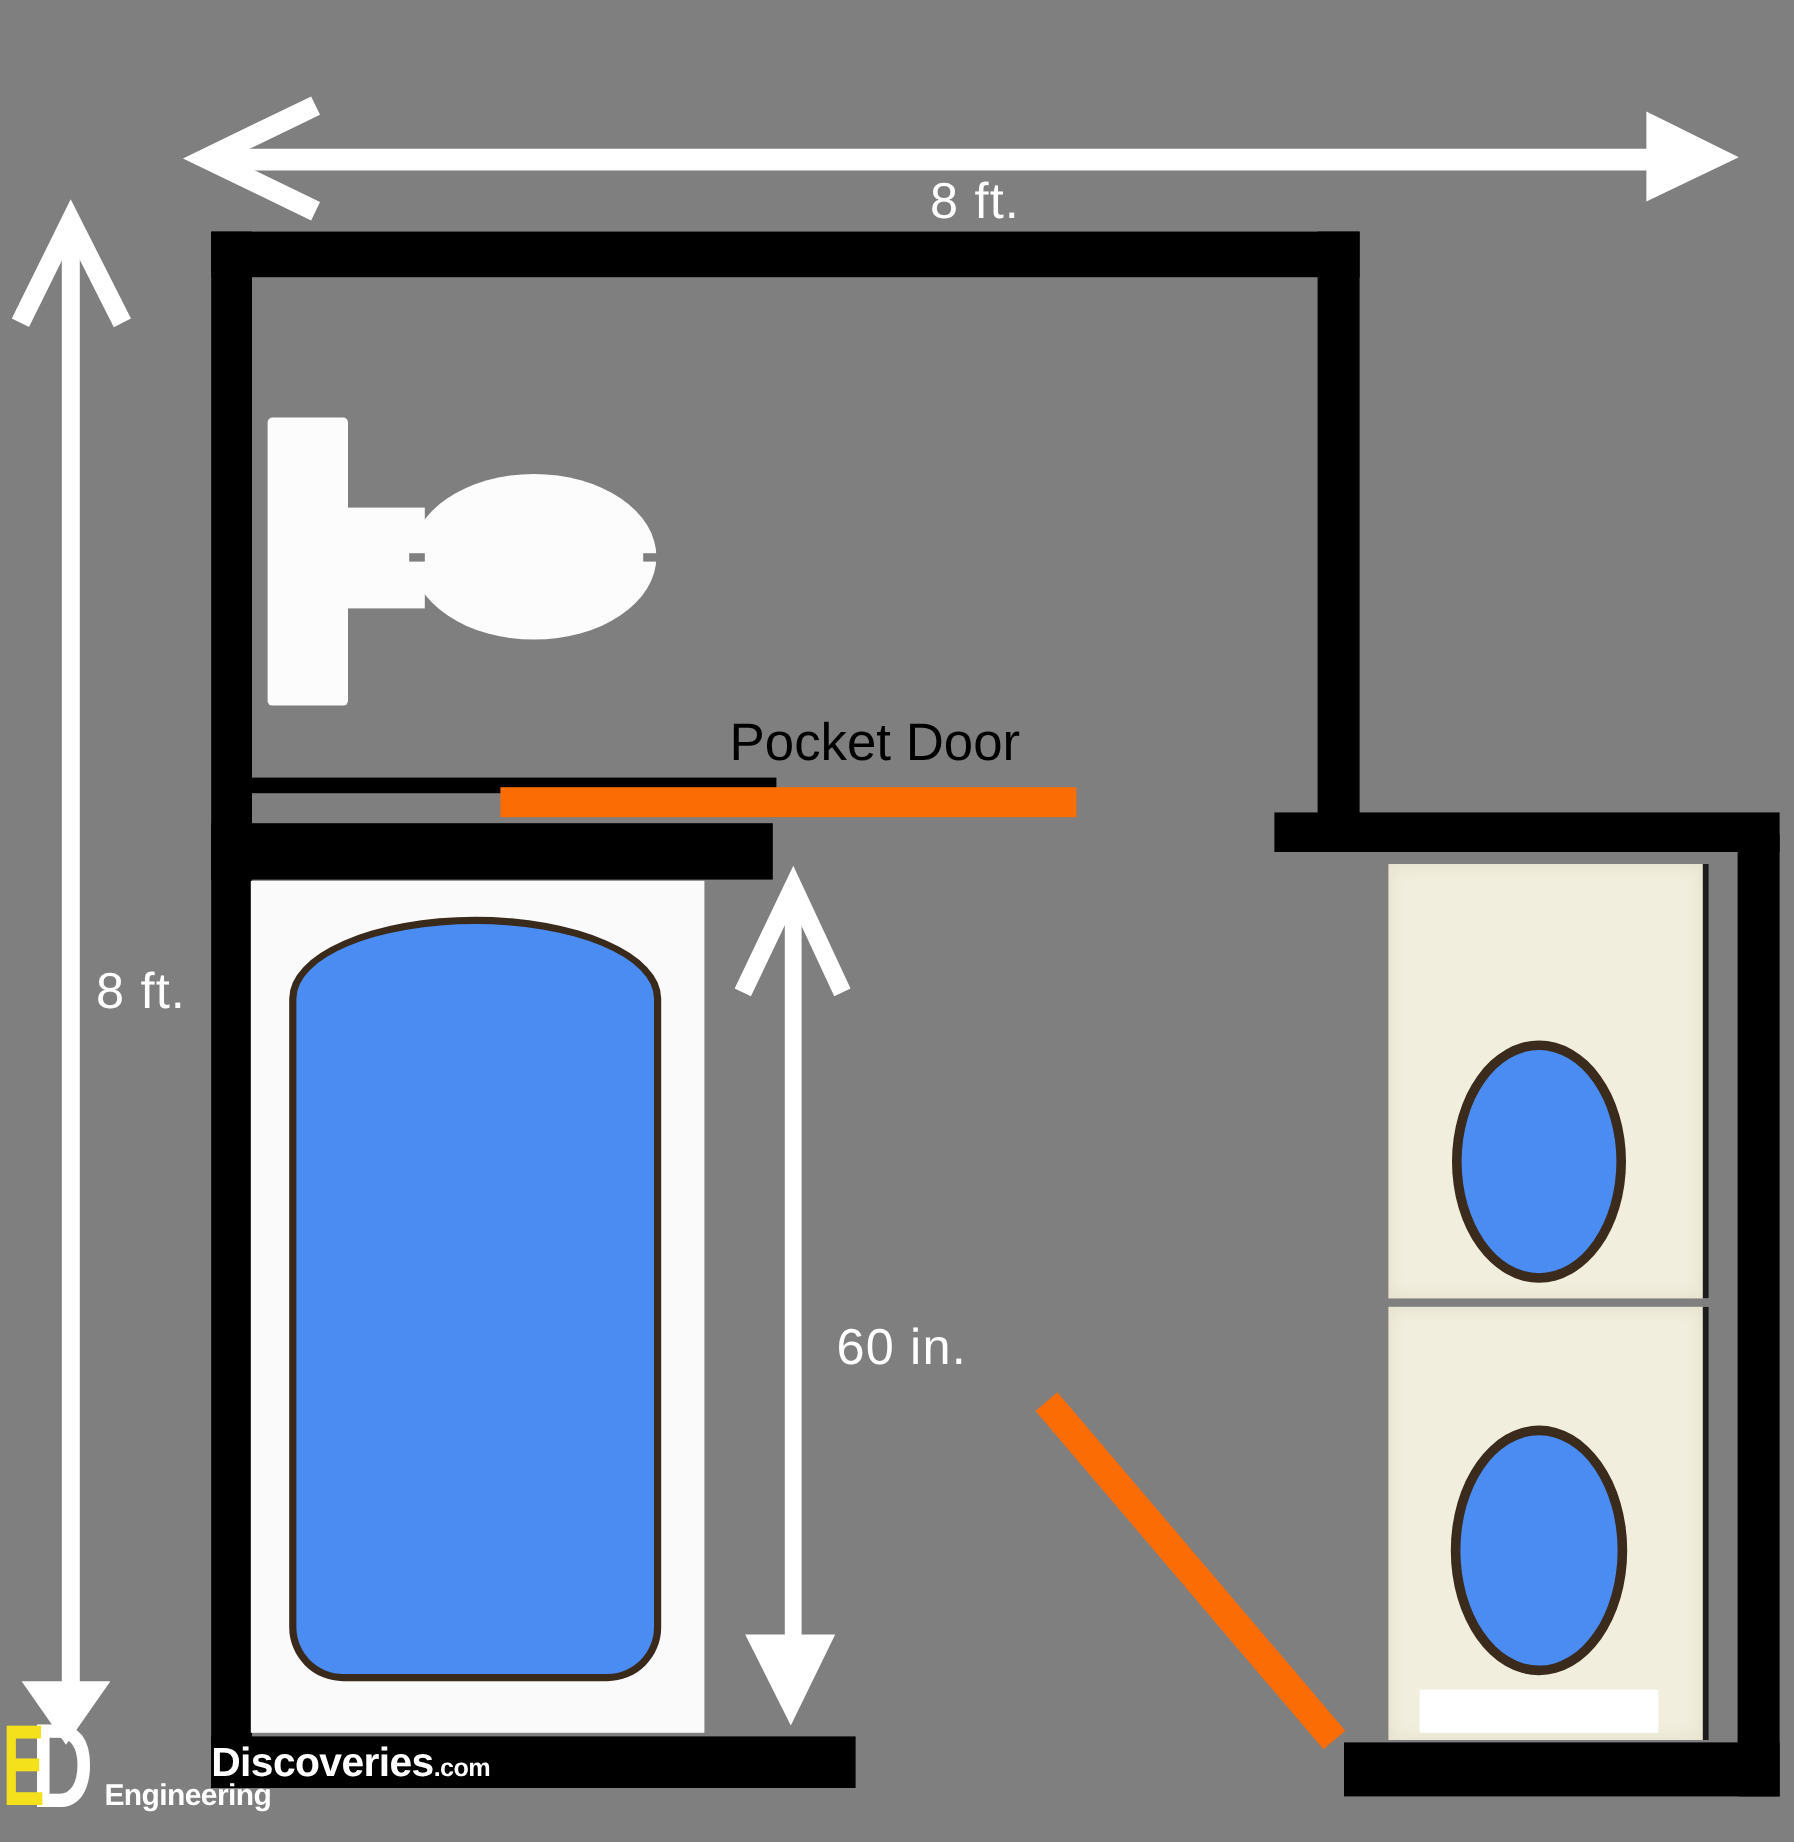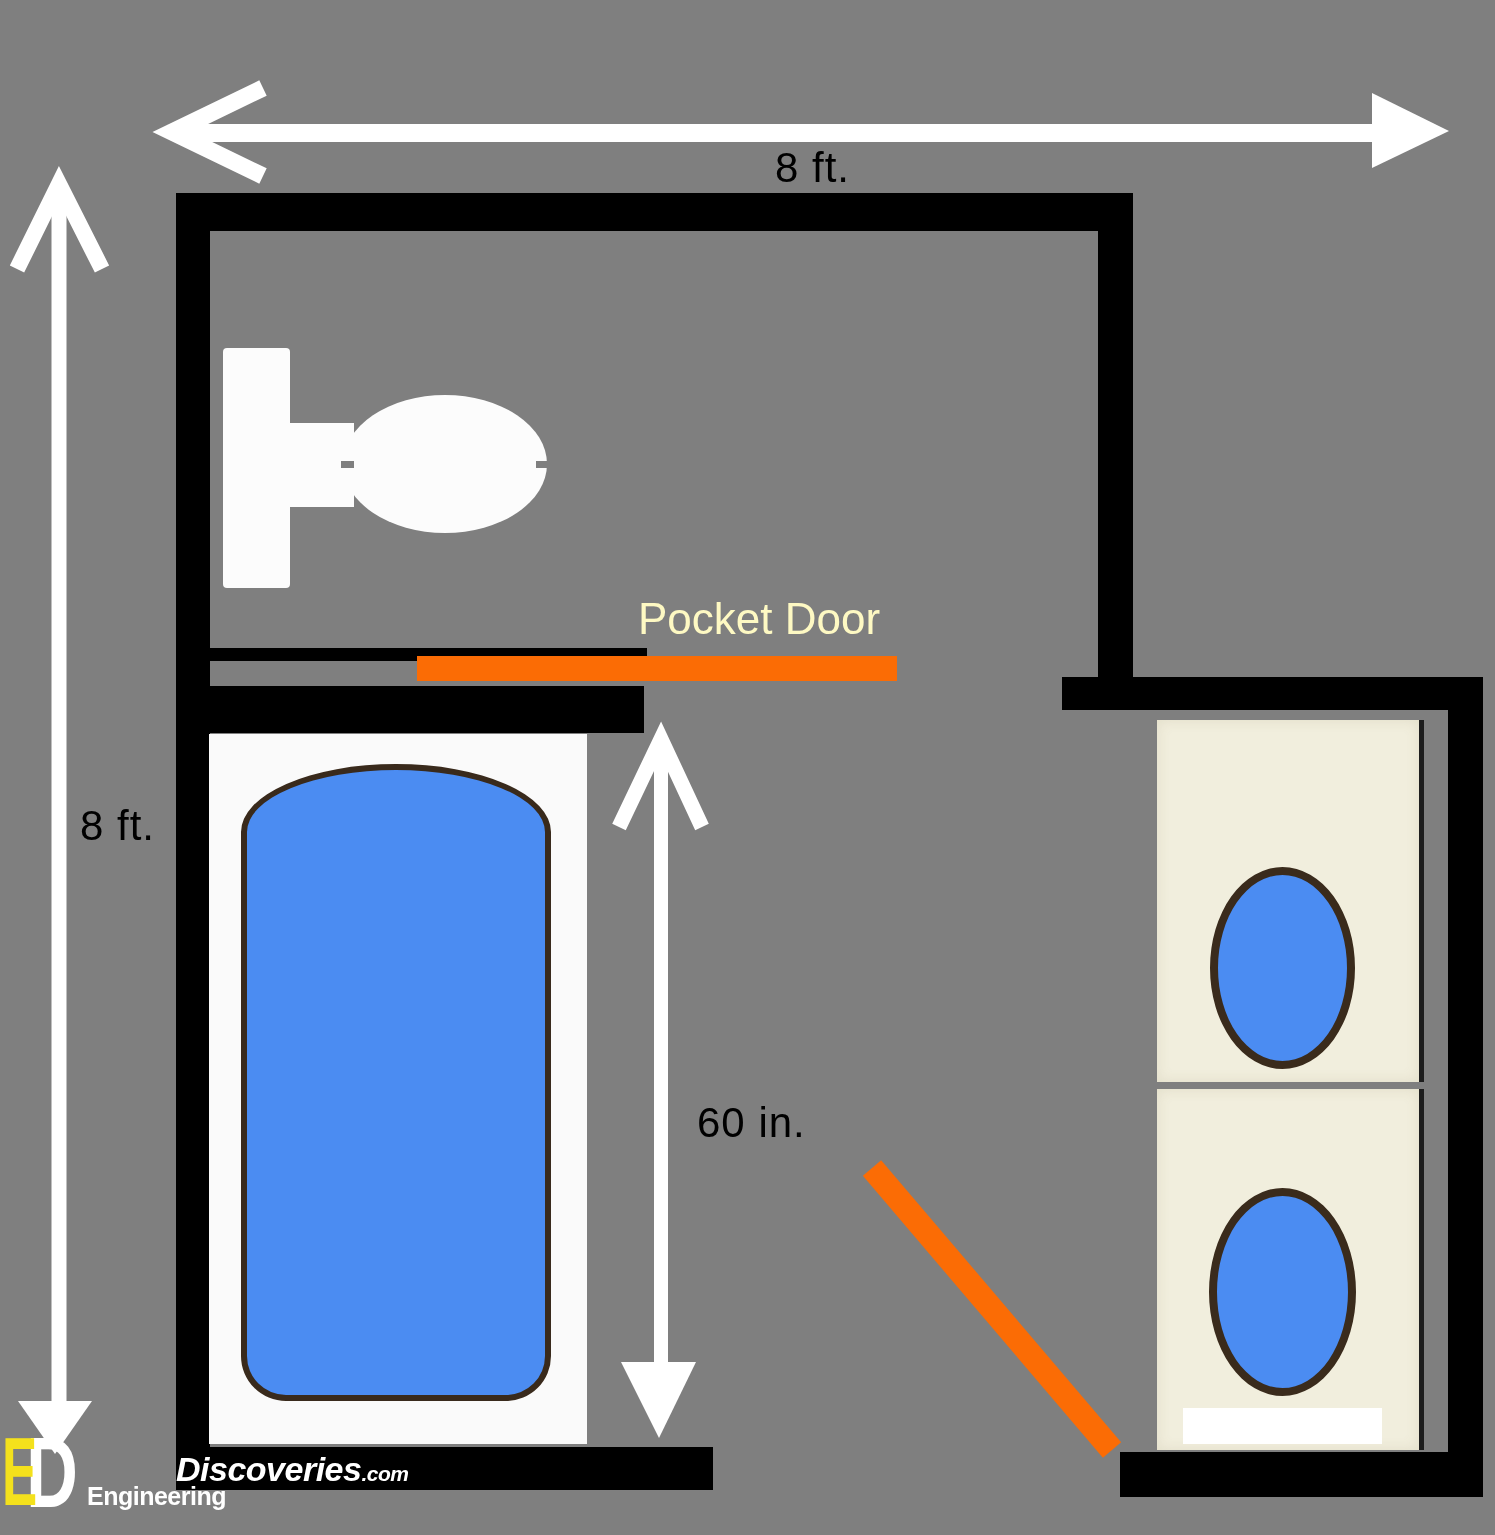--- a/index.html
+++ b/index.html
@@ -27,34 +27,34 @@
   .vanity.upper{top:720px;height:362px;}
   .vanity.lower{top:1089px;height:361px;}
   .sink{
     position:absolute;box-sizing:border-box;background:#4b8cf2;
     border:8px solid #3a2b1c;border-radius:50%;
   }
   .sink.upper{left:1210px;top:867px;width:145px;height:202px;}
   .sink.lower{left:1209px;top:1188px;width:147px;height:208px;}
   .vanity-towel{position:absolute;left:1183px;top:1408px;width:199px;height:36px;background:#ffffff;}
   
-  .dim-label{position:absolute;color:#000000;font-size:42px;letter-spacing:1px;white-space:nowrap;}
-  .pocket-label{position:absolute;left:638px;top:594px;color:#fef9c3;font-size:44px;white-space:nowrap;text-align:right;}
+  .dim-label{position:absolute;color:#ffffff;font-size:42px;letter-spacing:1px;white-space:nowrap;}
+  .pocket-label{position:absolute;left:608px;top:594px;color:#000000;font-size:44px;white-space:nowrap;text-align:right;}
   
   .logo{position:absolute;left:0;top:1430px;width:520px;height:105px;color:#fff;}
   .logo .mark-e{
     position:absolute;left:2px;top:-6px;font-size:96px;font-weight:bold;line-height:1;
     color:#f4e11c;transform:scaleX(.55);transform-origin:left top;
   }
   .logo .mark-d{
     position:absolute;left:26px;top:-8px;font-size:100px;font-weight:bold;line-height:1;
     color:#fff;transform:scaleX(.72);transform-origin:left top;
   }
   .logo .brand{
-    position:absolute;left:176px;top:20px;font-size:34px;font-weight:bold;letter-spacing:-0.5px;white-space:nowrap;font-style:italic;
+    position:absolute;left:176px;top:20px;font-size:34px;font-weight:bold;letter-spacing:-0.5px;white-space:nowrap;
   }
   .logo .brand .suffix{font-size:21px;font-weight:bold;}
   .logo .engineering{
     position:absolute;left:87px;top:52px;font-size:25px;font-weight:bold;letter-spacing:-0.5px;white-space:nowrap;
   }
   svg.overlay{position:absolute;left:0;top:0;}
 </style>
 </head>
 <body>
 

